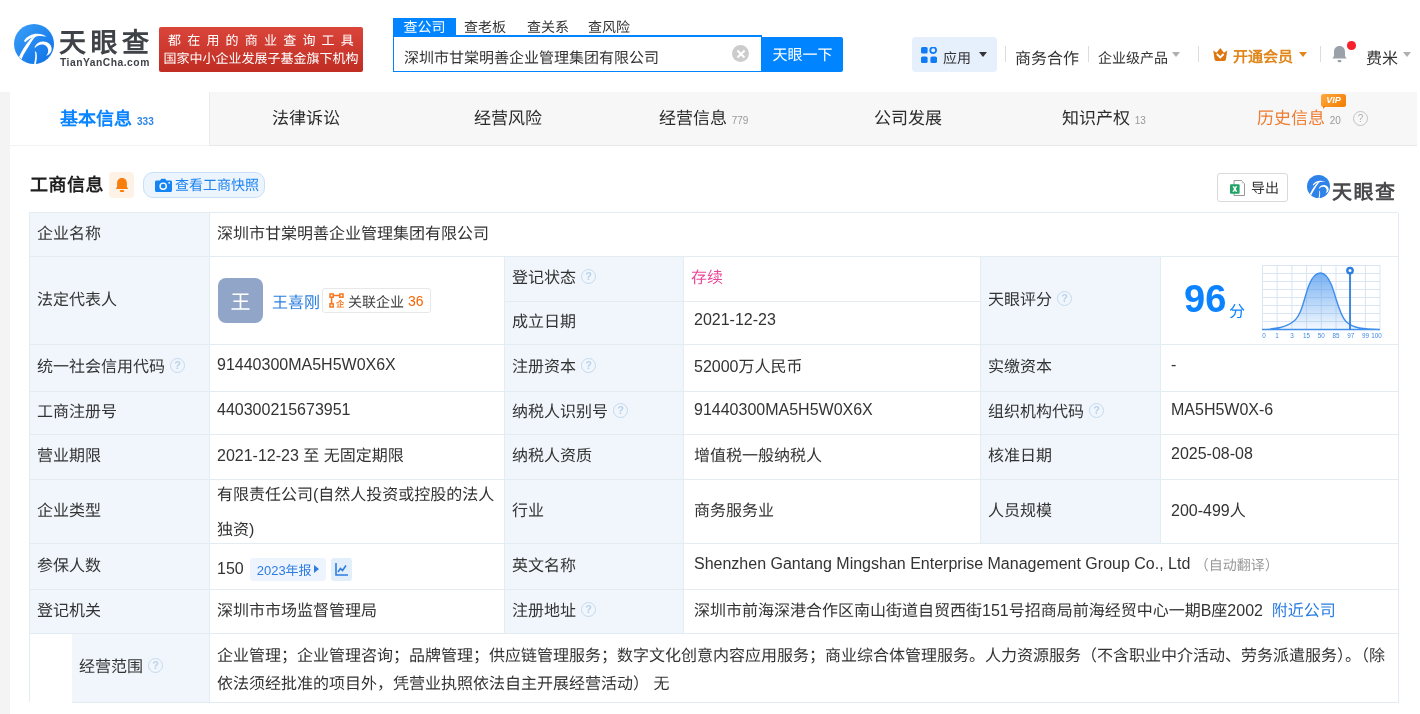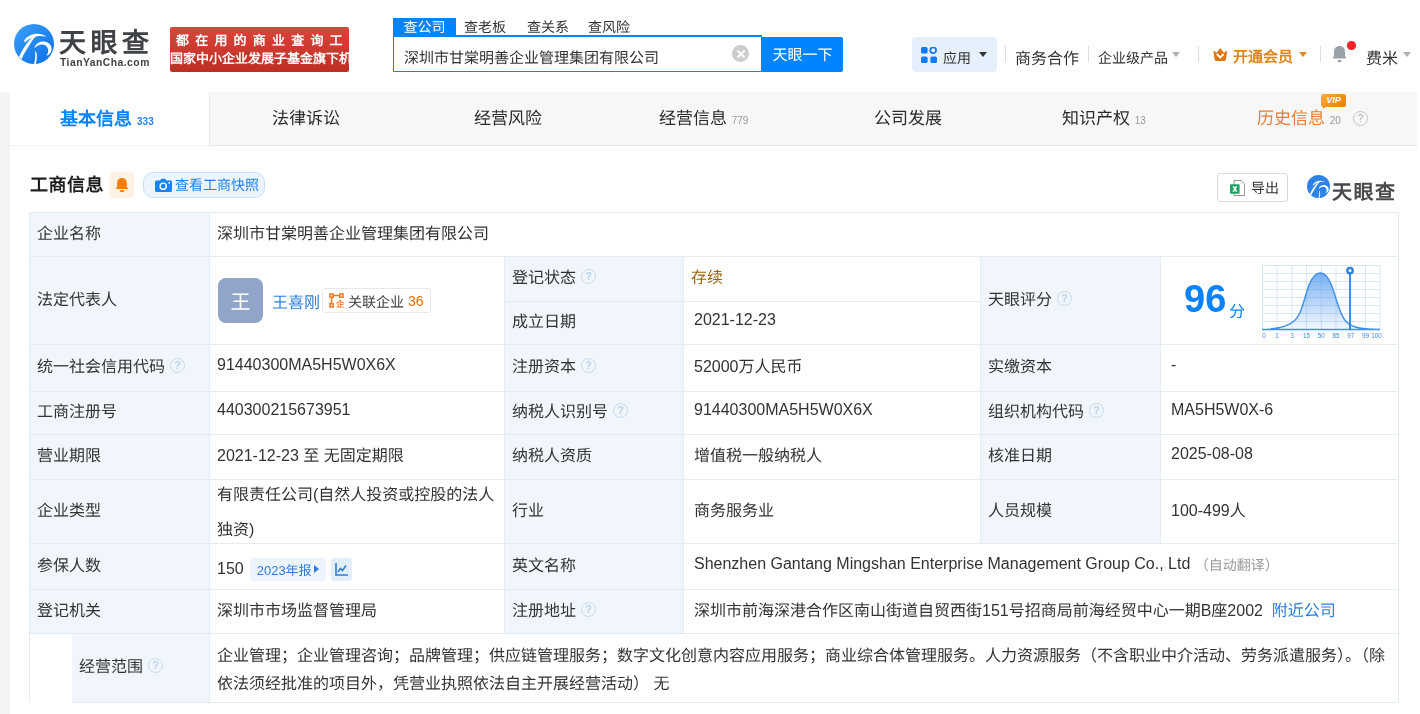--- a/index.html
+++ b/index.html
@@ -6,21 +6,21 @@
   html,body { width:1420px; height:714px; overflow:hidden; background:#fff;
     font-family:"Liberation Sans", sans-serif; -webkit-font-smoothing:antialiased; }
   .abs { position:absolute; }
   #page { position:relative; width:1420px; height:714px; }
   .gutter { left:0; top:92px; width:10px; height:622px; background:#f4f4f4; }
 
   
   .logo-circle { left:14px; top:24px; width:40px; height:40px; }
   .logo-tyc { left:59px; top:29px; width:105px; font-size:27px; font-weight:bold; color:#3f4347; letter-spacing:4.5px; line-height:28px;}
   .logo-url { left:60px; top:57px; font-size:10.3px; font-weight:bold; color:#3f4347; letter-spacing:0.5px;}
-  .redbadge { left:170px; top:26.5px; width:179px; height:45.5px; background:linear-gradient(180deg,#da453a 0%,#bf2d23 100%); border-radius:2px; color:#fff; text-align:center; padding-top:4px;font-weight:bold;}
+  .redbadge { left:159px; top:26.5px; width:204px; height:45.5px; background:linear-gradient(180deg,#da453a 0%,#bf2d23 100%); border-radius:2px; color:#fff; text-align:center; padding-top:4px;}
   .redbadge .l1 { font-size:13px; letter-spacing:6.2px; line-height:19px; white-space:nowrap; margin-left:6px;}
   .redbadge .l2 { font-size:13px; line-height:18px; white-space:nowrap;}
   .stab-active { left:393px; top:18px; width:63px; height:19px; background:#0084ff; color:#fff; font-size:14px; text-align:center; line-height:19px;}
   .stab { top:18px; font-size:14px; color:#333; line-height:19px;}
   .sline { left:393px; top:35px; width:369px; height:2px; background:#0084ff; }
   .sinput { left:393px; top:37px; width:369px; height:35px; background:#fff; border:1px solid #0084ff; border-top:none; }
   .sinput-text { left:404px; top:46px; font-size:15px; color:#333; }
   .sclear { left:732px; top:45px; width:17px; height:17px; border-radius:50%; background:#ccc; color:#fff; font-size:11px; text-align:center; line-height:17px;}
   .sbtn { left:762px; top:37px; width:81px; height:35px; background:#0084ff; color:#fff; font-size:15px; text-align:center; line-height:35px; border-radius:0 2px 2px 0;}
 
@@ -48,21 +48,21 @@
          grid-template-columns:180px 295px 179px 297px 180px 238px;
          grid-template-rows:44px 44.5px 43.5px 46.5px 43.5px 44.5px 64.5px 46px 44px 68.5px;
          border-top:1px solid #e4ecf3; border-left:1px solid #e4ecf3; }
   .c { border-right:1px solid #e4ecf3; border-bottom:1px solid #e4ecf3;
        display:flex; align-items:center; padding-left:7px; padding-bottom:5px; font-size:16px; color:#333;
        overflow:hidden; white-space:nowrap;}
   .lbl { background:#f0f6fb; }
   .v4 { padding-left:10px; }
   .help { display:inline-block; width:15px; height:15px; border-radius:50%; border:1.2px solid #c5daee; color:#b9d2ea; font-size:11px; font-weight:bold; line-height:12.5px; text-align:center; margin-left:5px; flex:none;}
   a.blue { color:#2a7de1; text-decoration:none; }
-  .green { color:#a16207; }
+  .green { color:#ec4899; }
   .gray { color:#999; }
 </style>
 </head>
 <body>
 <div id="page">
   <div class="abs gutter"></div>
 
   <svg class="abs logo-circle" viewBox="0 0 40 40">
     <defs>
         <linearGradient id="lg" x1="0" y1="0" x2="1" y2="1">
@@ -250,21 +250,21 @@
     <div class="c lbl" style="grid-area:6/3/7/4;">纳税人资质</div>
     <div class="c v4" style="grid-area:6/4/7/5;">增值税一般纳税人</div>
     <div class="c lbl" style="grid-area:6/5/7/6;">核准日期</div>
     <div class="c v4" style="grid-area:6/6/7/7;">2025-08-08</div>
 
     <div class="c lbl" style="grid-area:7/1/8/2;">企业类型</div>
     <div class="c" style="grid-area:7/2/8/3; white-space:normal; line-height:35px; padding-top:1px; padding-bottom:0;">有限责任公司(自然人投资或控股的法人独资)</div>
     <div class="c lbl" style="grid-area:7/3/8/4;">行业</div>
     <div class="c v4" style="grid-area:7/4/8/5;">商务服务业</div>
     <div class="c lbl" style="grid-area:7/5/8/6;">人员规模</div>
-    <div class="c v4" style="grid-area:7/6/8/7;">100-499人</div>
+    <div class="c v4" style="grid-area:7/6/8/7;">200-499人</div>
 
     <div class="c lbl" style="grid-area:8/1/9/2;">参保人数</div>
     <div class="c" style="grid-area:8/2/9/3; padding-top:5px; padding-bottom:0;">150
       <span style="display:inline-flex; align-items:center; height:23px; background:#edf4fd; border-radius:4px; margin-left:6px; padding:0 7px; font-size:13px; color:#2e7ce0;">2023年报<span style="display:inline-block; width:0; height:0; border-top:4px solid transparent; border-bottom:4px solid transparent; border-left:5px solid #2e7ce0; margin-left:2px;"></span></span>
       <span style="display:inline-flex; align-items:center; justify-content:center; width:21.5px; height:23px; background:#e3eefb; border-radius:3px; margin-left:5px;">
         <svg width="13" height="13" viewBox="0 0 13 13">
             <path d="M1,0 L1,12 L13,12" stroke="#2e7ce0" stroke-width="1.6" fill="none"></path>
             <path d="M3,9 L5.5,5.5 L7.5,7.5 L11,2.5" stroke="#2e7ce0" stroke-width="1.6" fill="none"></path>
           </svg>
       </span>

